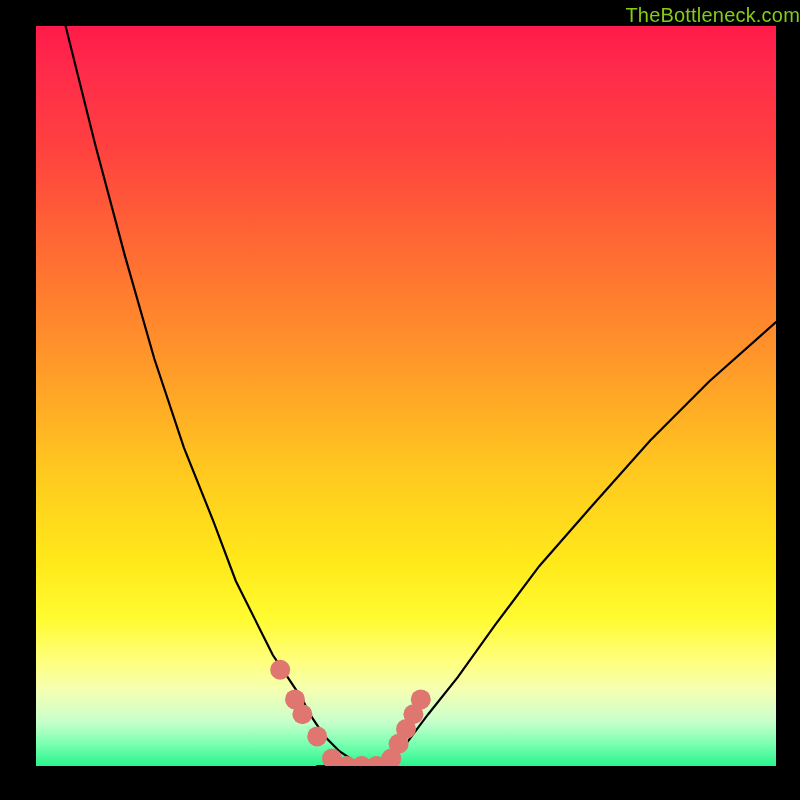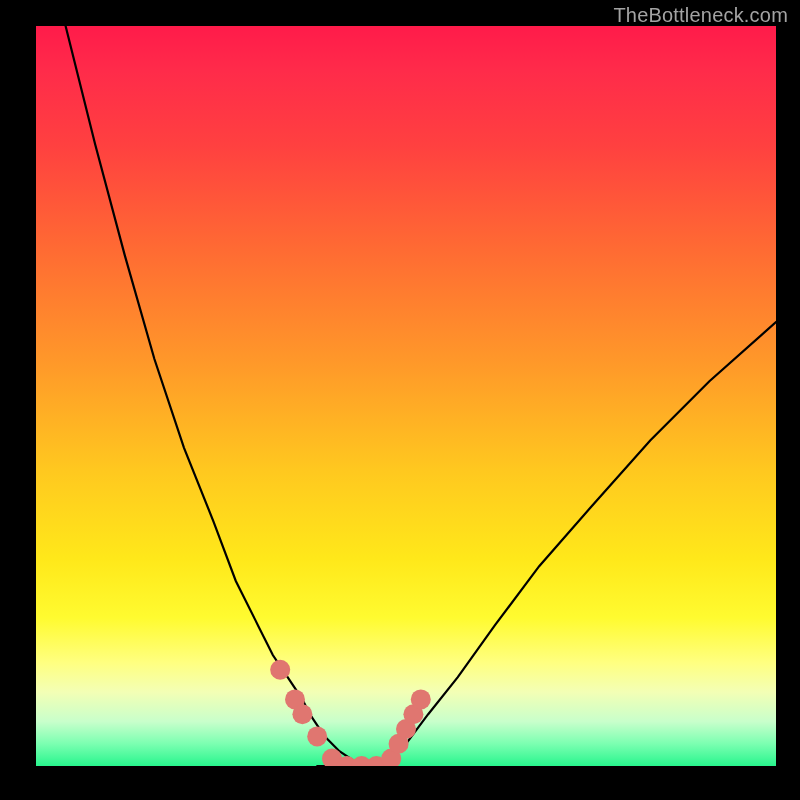--- a/index.html
+++ b/index.html
@@ -13,22 +13,22 @@
   }
   .canvas {
     position: relative;
     width: 800px;
     height: 800px;
     background: #000;
   }
   .watermark {
     position: absolute;
     top: 4px;
-    right: 12px;
-    color: #a3a3a3;
+    right: 0;
+    color: #84cc16;
     font-size: 20px;
     font-weight: 400;
     letter-spacing: 0.2px;
     z-index: 50;
   }
   .plot-area {
     position: absolute;
     left: 36px;
     top: 26px;
     width: 740px;

